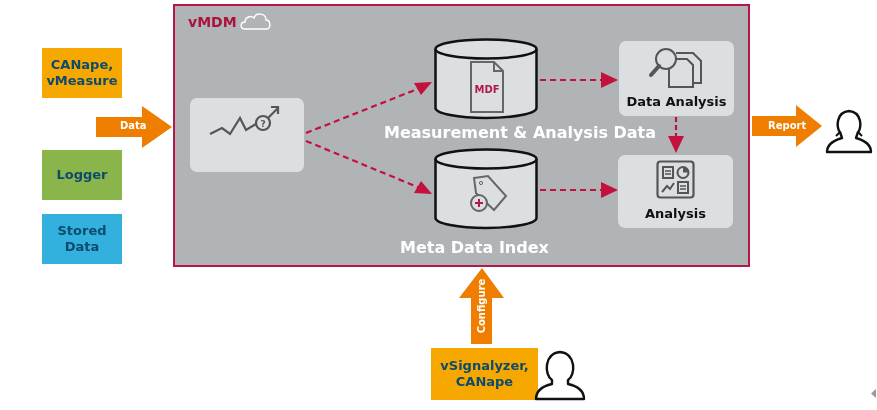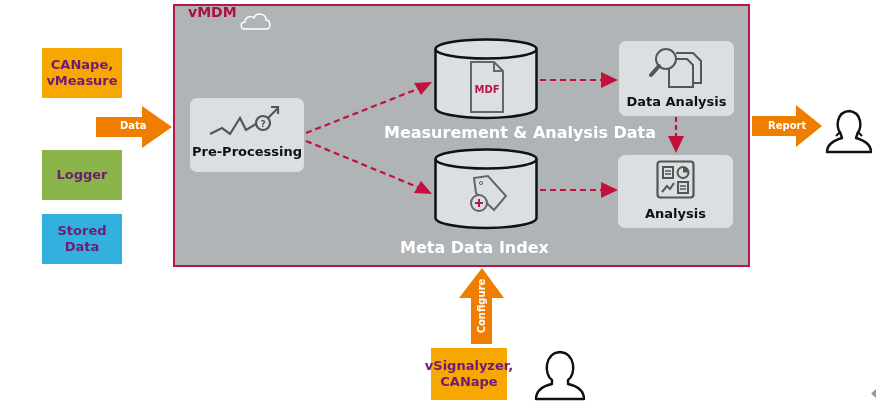--- a/index.html
+++ b/index.html
@@ -1,23 +1,23 @@
 <!DOCTYPE html>
 <html><head>
 <meta charset="utf-8">
 <style>
   html, body { margin:0; padding:0; }
   body { width:877px; height:410px; position:relative; background:#ffffff; overflow:hidden;
          font-family:"DejaVu Sans", sans-serif; }
-  .src-box { position:absolute; width:80px; height:50px; color:#701a75; font-weight:bold;
+  .src-box { position:absolute; width:80px; height:50px; color:#0c4a6e; font-weight:bold;
              font-size:13px; line-height:16px; display:flex; align-items:center; justify-content:center;
              text-align:center; white-space:pre-line; }
   .main { position:absolute; left:173px; top:4px; width:573px; height:259px; background:#b1b4b7;
           border:2px solid #b5174b; box-sizing:content-box; }
-  .main-title { position:absolute; left:188px; top:4px; color:#a9133f; font-weight:bold; font-size:14px; }
+  .main-title { position:absolute; left:188px; top:14px; color:#a9133f; font-weight:bold; font-size:14px; }
   .proc-box { position:absolute; background:#dcdfe1; color:#111; font-weight:bold; font-size:13px;
               text-align:center;border-radius:7px; }
   .proc-label { position:absolute; left:0; right:0; }
   .cyl-label { position:absolute; color:#fff; font-weight:bold; font-size:16px; text-align:left; white-space:nowrap; }
   .arrow-label { position:absolute; color:#fff; font-weight:bold; font-size:10px; }
   svg { position:absolute; overflow:visible; }
 </style>
 </head>
 <body>
 
@@ -39,21 +39,20 @@
 </svg>
 
 <div class="proc-box" style="left:190px;top:98px;width:114px;height:74px;">
   <svg style="left:18px;top:6px;" width="80" height="36">
     <polyline points="2,30 14,24 22,30 32,14 38,26 48,20" fill="none" stroke="#555" stroke-width="2.2"></polyline>
     <circle cx="55" cy="19" r="7" fill="none" stroke="#555" stroke-width="2.2"></circle>
     <text x="55" y="23" font-size="9" font-weight="bold" text-anchor="middle" fill="#555" font-family="DejaVu Sans, sans-serif">?</text>
     <line x1="60" y1="14" x2="70" y2="4" stroke="#555" stroke-width="2.2"></line>
     <polyline points="63,3 70,3 70,10" fill="none" stroke="#555" stroke-width="2.2"></polyline>
   </svg>
-  <div class="proc-label" style="top:46px;">Pre-Processing</div>
 </div>
 
 <svg style="left:0;top:0;" width="877" height="410">
   <defs>
     <marker id="ah" markerWidth="8" markerHeight="8" refX="6" refY="4" orient="auto" markerUnits="userSpaceOnUse">
       <path d="M0,0 L14,7 L0,14 Z" transform="scale(0.6)" fill="#c4103c"></path>
     </marker>
   </defs>
   <g>
     <line x1="306" y1="133" x2="420" y2="88" stroke="#c4103c" stroke-width="2.2" stroke-dasharray="6,4"></line>
@@ -136,21 +135,21 @@
   <path d="M15,24 C11,20 11,4 24,3 C37,4 37,20 33,24 L31,30 C38,32 46,36 46,44 L2,44 C2,36 10,32 17,30 Z" fill="none" stroke="#111" stroke-width="2.4" stroke-linejoin="round"></path>
   <path d="M15,24 C13,26 12,27 11,28" fill="none" stroke="#111" stroke-width="2"></path>
   <path d="M33,24 C35,26 36,27 37,28" fill="none" stroke="#111" stroke-width="2"></path>
 </svg>
 
 <svg style="left:459px;top:268px;" width="46" height="78">
   <polygon points="23,0 45,30 33,30 33,76 12,76 12,30 0,30" fill="#ee7d00"></polygon>
 </svg>
 <div class="arrow-label" style="left:481px;top:306px;transform:translate(-50%,-50%) rotate(-90deg);white-space:nowrap;">Configure</div>
 
-<div class="src-box" style="left:431px;top:348px;width:76px;height:52px;background:#f7a800;">vSignalyzer,
+<div class="src-box" style="left:431px;top:348px;width:107px;height:52px;background:#f7a800;">vSignalyzer,
 CANape</div>
 
 <svg style="left:533px;top:349px;" width="54" height="52">
   <path d="M19,31 C11,26 11,4 27,3 C43,4 43,26 35,31 L35,35 C44,37 51,41 51,50 L3,50 C3,41 10,37 19,35 Z" fill="none" stroke="#111" stroke-width="2.4" stroke-linejoin="round"></path>
 </svg>
 
 <svg style="left:871px;top:389px;" width="6" height="9">
   <polygon points="5,0 0,4.5 5,9" fill="#999"></polygon>
 </svg>
 

